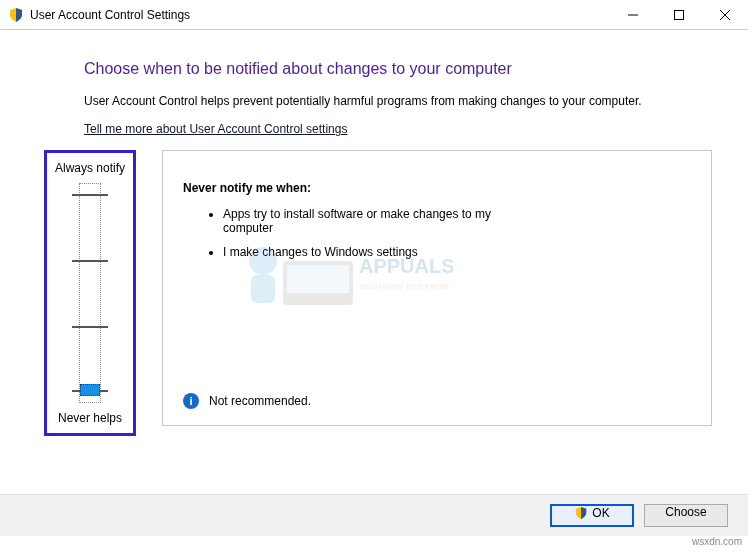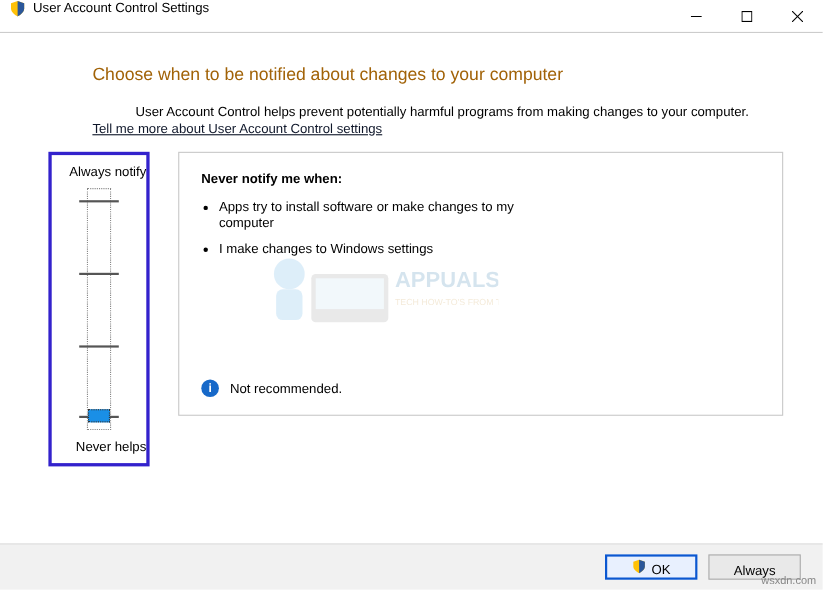--- a/index.html
+++ b/index.html
@@ -1,46 +1,46 @@
 <!DOCTYPE html>
 <html><head>
   <meta charset="utf-8">
   <style>
     * { margin: 0; padding: 0; box-sizing: border-box; font-family: "Segoe UI", Tahoma, sans-serif; }
     body { width: 748px; height: 554px; background: #fff; position: relative; font-size: 12px; color: #000; }
-    .titlebar { height: 30px; display: flex; border-bottom: 1px solid #ccc; }
+    .titlebar { height: 30px; display: flex; align-items: center; border-bottom: 1px solid #ccc; }
     .titlebar .ticon { width: 16px; height: 16px; margin: 0 6px 0 8px; }
     .titlebar .title { font-size: 12px; flex: 1; }
     .winbtns { display: flex; height: 100%; }
     .winbtn { width: 46px; height: 100%; display: flex; align-items: center; justify-content: center; }
     .winbtn svg { width: 10px; height: 10px; }
     .content { padding: 24px 28px 0 32px; }
-    .heading { color: #a16207; font-size: 16px; margin: 6px 0 16px 52px; font-weight: 400; }
-    .desc { font-size: 12px; margin: 0 0 2px 52px; text-align: center; }
+    .heading { color: #4c1d95; font-size: 16px; margin: 6px 0 16px 52px; font-weight: 400; }
+    .desc { font-size: 12px; margin: 0 0 14px 52px; }
     .link { color: #0f172a; font-size: 12px; margin: 0 0 14px 52px; display: inline-block; text-decoration: underline; cursor: pointer; }
     .mainrow { display: flex; }
-    .sliderwrap { width: 92px; border: 3px solid #3322cc; text-align: right; padding: 8px 0; margin-left: 12px; }
+    .sliderwrap { width: 92px; border: 3px solid #3322cc; text-align: center; padding: 8px 0; margin-left: 12px; }
     .slabel { font-size: 12px; color: #000; }
     .track { width: 22px; height: 220px; margin: 8px auto; border: 1px dotted #888; position: relative; }
     .track::before { content:""; position:absolute; left:50%; top:0; bottom:0; width:0; }
     .tick { position:absolute; left:-8px; right:-8px; height:2px; background:#555; }
     .tick.t1{ top:10px; } .tick.t2{ top:76px; } .tick.t3{ top:142px; } .tick.t4{ top:206px; }
     .thumb { position:absolute; left:0px; right:0px; height:12px; top:200px; background:#1a8fe6; border:1px dotted #333; }
     .gap { width: 26px; }
-    .panel { border: 1px solid #c8c8c8; flex: 1; margin-right: 8px; padding: 16px 20px 12px 20px; height: 240px; position: relative; background: #fff; }
+    .panel { border: 1px solid #c8c8c8; flex: 1; margin-right: 8px; padding: 30px 20px 12px 20px; height: 276px; position: relative; background: #fff; }
     .ptitle { font-weight: 700; font-size: 12px; margin-bottom: 12px; }
-    .plist { list-style: disc; margin-left: 16px; }
+    .plist { list-style: disc; margin-left: 40px; }
     .plist li { font-size: 12px; margin-bottom: 10px; max-width: 300px; }
     .watermark { position:absolute; left:70px; top:80px; opacity:.18; pointer-events:none; }
     .reco { position:absolute; left:20px; bottom:16px; font-size:12px; display:flex; align-items:center; gap:10px; }
     .iicon { width:16px; height:16px; border-radius:50%; background:#1769c9; color:#fff; display:flex; align-items:center; justify-content:center; font-size:11px; font-weight:700; }
     .bottombar { position:absolute; left:0; right:0; bottom:18px; height:42px; border-top:1px solid #ddd; background:#f1f1f1; display:flex; align-items:center; justify-content:flex-end; padding:0 20px; gap:10px; }
-    .btn { min-width:84px; height:23px; border:1px solid #aaa; background:#e9e9e9; font-size:12px; display:flex; align-items:flex-end; justify-content:center; gap:4px; }
+    .btn { min-width:84px; height:23px; border:1px solid #aaa; background:#e9e9e9; font-size:12px; display:flex; align-items:flex-start; justify-content:center; gap:4px; }
     .btn.primary { border:2px solid #0b57d0; background:#e8f0fe; }
-    .attrib { position:absolute; right:6px; bottom:20px; font-size:10px; color:#888; }
+    .attrib { position:absolute; right:6px; bottom:7px; font-size:10px; color:#888; }
   </style>
 </head>
 <body>
 
 <div class="titlebar">
   <span class="ticon">
     <svg viewBox="0 0 16 16">
         <path d="M8 1 L14 3 V8 C14 12 8 15 8 15 C8 15 2 12 2 8 V3 Z" fill="#FFC107"></path>
         <path d="M8 1 L14 3 V8 C14 12 8 15 8 15 V1 Z" fill="#2b579a"></path>
       </svg>
@@ -114,17 +114,17 @@
   <div class="btn primary">
     <span>
       <svg width="14" height="14" viewBox="0 0 16 16">
           <path d="M8 1 L14 3 V8 C14 12 8 15 8 15 C8 15 2 12 2 8 V3 Z" fill="#FFC107"></path>
           <path d="M8 1 L14 3 V8 C14 12 8 15 8 15 V1 Z" fill="#2b579a"></path>
         </svg>
     </span>
     <span>OK</span>
   </div>
   <div class="btn">
-    <span>Always</span>
+    <span>Choose</span>
   </div>
 </div>
 
 <div class="attrib">wsxdn.com</div>
 
 </body></html>

